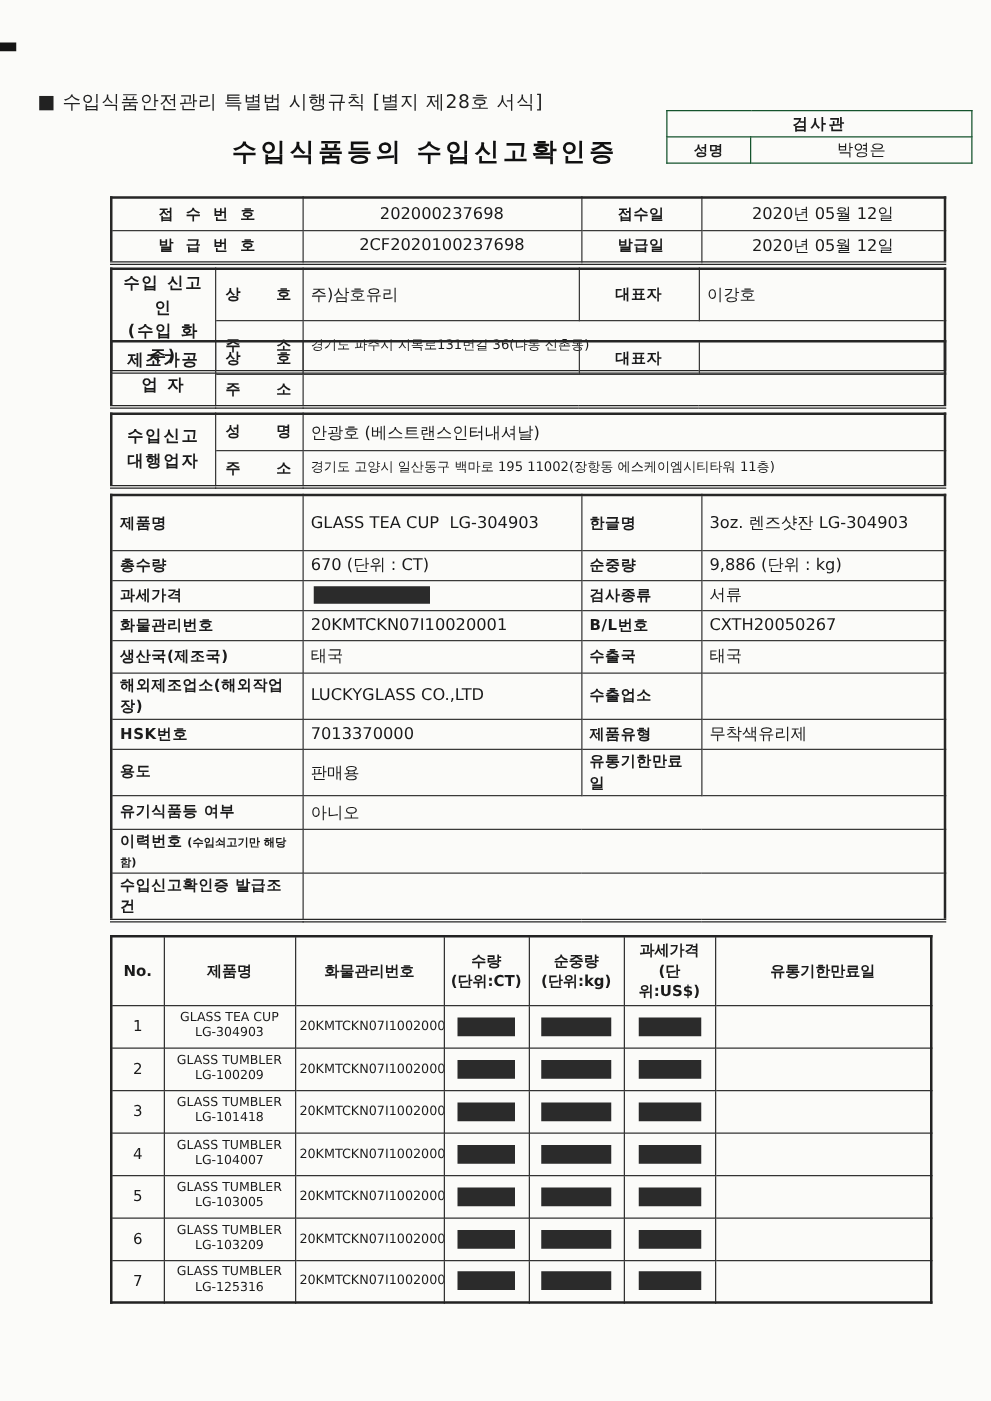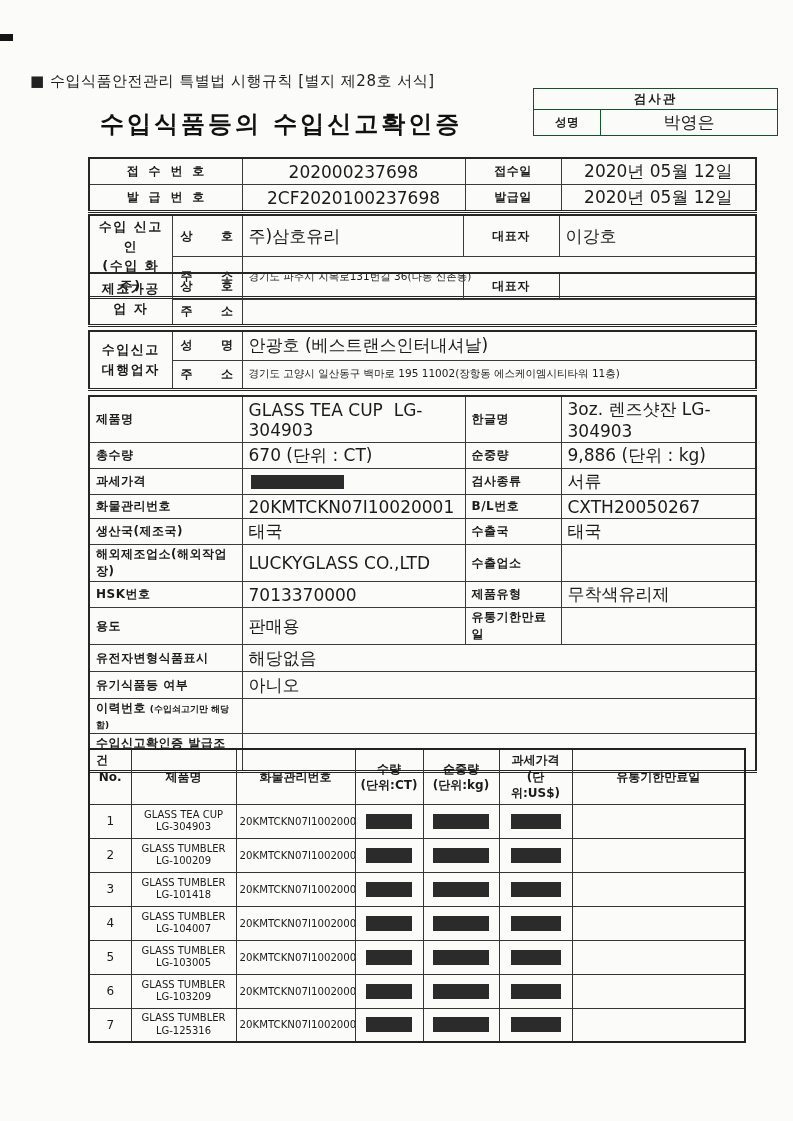--- a/index.html
+++ b/index.html
@@ -1,34 +1,34 @@
 <!DOCTYPE html>
 <html><head>
 <meta charset="utf-8">
 <style>
   html,body{margin:0;padding:0;background:#e8e8e6;}
   .page{position:relative;width:793px;height:1121px;background:#fbfbf9;
         font-family:"DejaVu Sans","Liberation Sans",sans-serif;color:#1b1b1b;overflow:hidden;}
   .corner-mark{position:absolute;left:0;top:34px;width:13px;height:7px;background:#151515;}
   .notice{position:absolute;top:72px;left:30px;font-size:15px;letter-spacing:0.5px;color:#222;}
-  .doc-title{position:absolute;top:108px;left:100px;width:480px;text-align:left;
-             font-size:24px;font-weight:bold;letter-spacing:3px;color:#111;}
+  .doc-title{position:absolute;top:108px;left:100px;width:480px;text-align:center;
+             font-size:20px;font-weight:bold;letter-spacing:3px;color:#111;}
   table{border-collapse:collapse;table-layout:fixed;}
   td,th{overflow:hidden;}
   .inspector{position:absolute;top:88px;left:533px;width:245px;font-size:11.5px;}
   .inspector th,.inspector td{border:1px solid #14532d;height:18px;padding:1px 3px;}
   .inspector th{font-size:12.5px;letter-spacing:2px;}
   .grid{position:absolute;left:88px;width:669px;font-size:12px;
         border:2px solid #262626;border-bottom:3px double #262626;padding-left:28px;}
   .grid td{border:1px solid #3a3a3a;padding:1px 6px;vertical-align:middle;}
   .lbl{font-weight:bold;white-space:pre-wrap;letter-spacing:0.5px;}
   .c{text-align:center;}
   .name-cell{font-weight:bold;text-align:center;white-space:pre-line;line-height:1.5;
              letter-spacing:1.5px;font-size:13px;}
-  .val{font-size:17px;white-space:pre-wrap;}
+  .val{font-size:13px;white-space:pre-wrap;}
   .sub{font-size:9px;font-weight:bold;}
   .redact{background:#2b2b2b;}
   .redact.main{width:93px;height:14px;margin:2px 0 2px 2px;}
   .rbar{height:15px;margin:0 auto;}
   .rbar.w1{width:46px;} .rbar.w2{width:56px;} .rbar.w3{width:50px;}
   .products-title{position:absolute;top:727px;left:88px;width:658px;text-align:center;
                   font-size:15px;font-weight:bold;letter-spacing:9px;}
   .products{position:absolute;top:748px;left:88px;width:658px;font-size:12px;
             border:2px solid #222;}
   .products td,.products th{border:1px solid #333;padding:1px 3px;}
@@ -209,24 +209,20 @@
       <td class="lbl">제품유형</td>
       <td class="val">무착색유리제</td>
     </tr>
     <tr class="h24">
       <td class="lbl">용도</td>
       <td class="val">판매용</td>
       <td class="lbl">유통기한만료일</td>
       <td class="val"></td>
     </tr>
     <tr class="h27">
-      <td class="lbl">유전자변형식품표시</td>
-      <td colspan="3" class="val">해당없음</td>
-    </tr>
-    <tr class="h27">
       <td class="lbl">유기식품등 여부</td>
       <td colspan="3" class="val">아니오</td>
     </tr>
     <tr class="h27">
       <td><span class="lbl">이력번호</span> <span class="sub">(수입쇠고기만 해당함)</span></td>
       <td colspan="3" class="val"></td>
     </tr>
     <tr class="h27">
       <td class="lbl">수입신고확인증 발급조건</td>
       <td colspan="3" class="val"></td>

